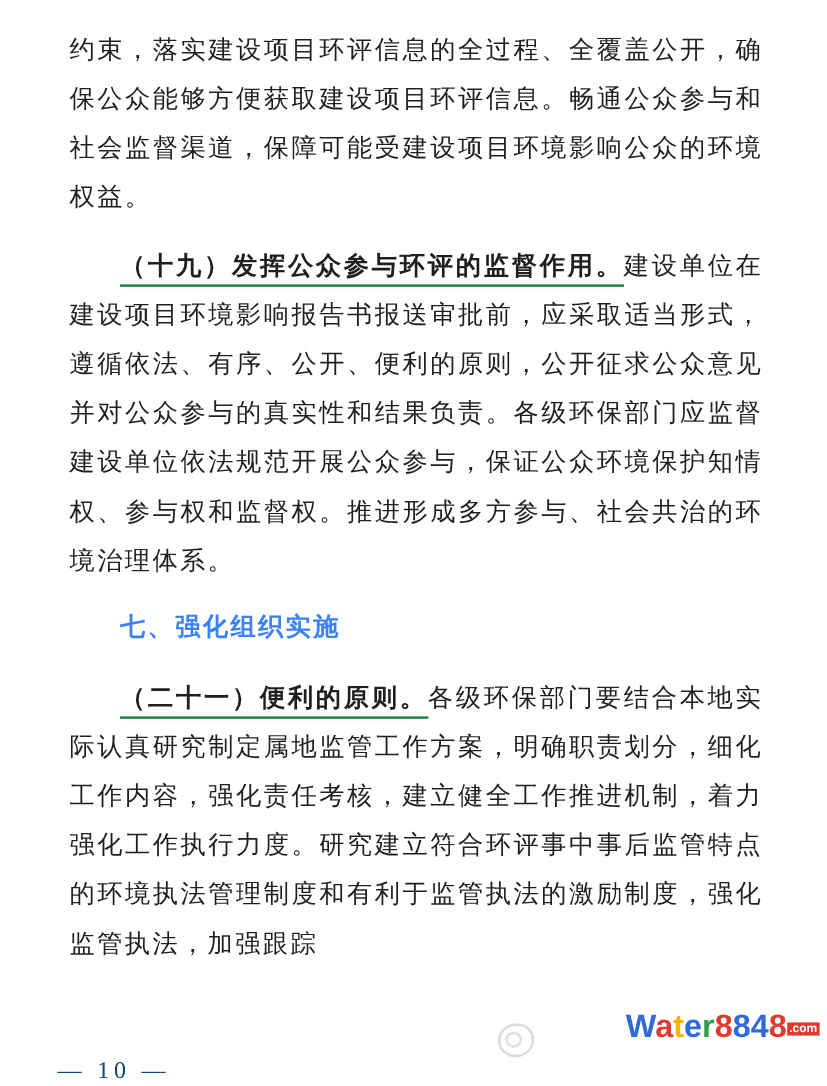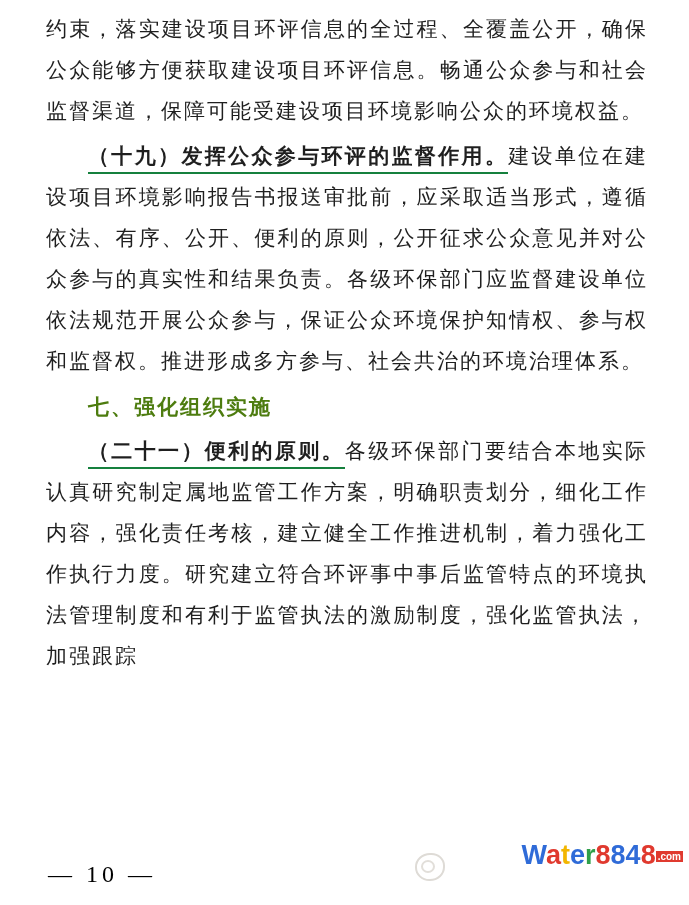--- a/index.html
+++ b/index.html
@@ -13,41 +13,41 @@
   }
   .doc{
     box-sizing:border-box;
     width:689px;
     padding:5px 37px 0 42px;
     font-size:21px;
     line-height:41px;
     letter-spacing:2px;
     text-align:justify;
   }
-  .doc p{margin:4px;}
+  .doc p{margin:16px;}
   .para{text-indent:2em;}
   .para.no-indent{text-indent:0;}
   .section-heading{
-    font-family:Liberation Sans, sans-serif;
+    font-family:Liberation Mono, monospace;
     font-weight:700;
     text-indent:2em;
-    color:#4d7c0f;
+    color:#3b82f6;
   }
   .hl{
     font-weight:700;
     border-bottom:2px solid #15803d;
     padding-bottom:4px;
   }
   .page-number{
     position:absolute;
     left:48px;
-    bottom:17px;
-    font-size:24px;
+    bottom:1px;
+    font-size:20px;
     letter-spacing:4px;
-    color:#000000;
+    color:#0c4a6e;
   }
   
   .watermark{
     position:absolute;
     right:2px;
     bottom:3px;
     width:272px;
     height:58px;
   }
   .wm-gray{

